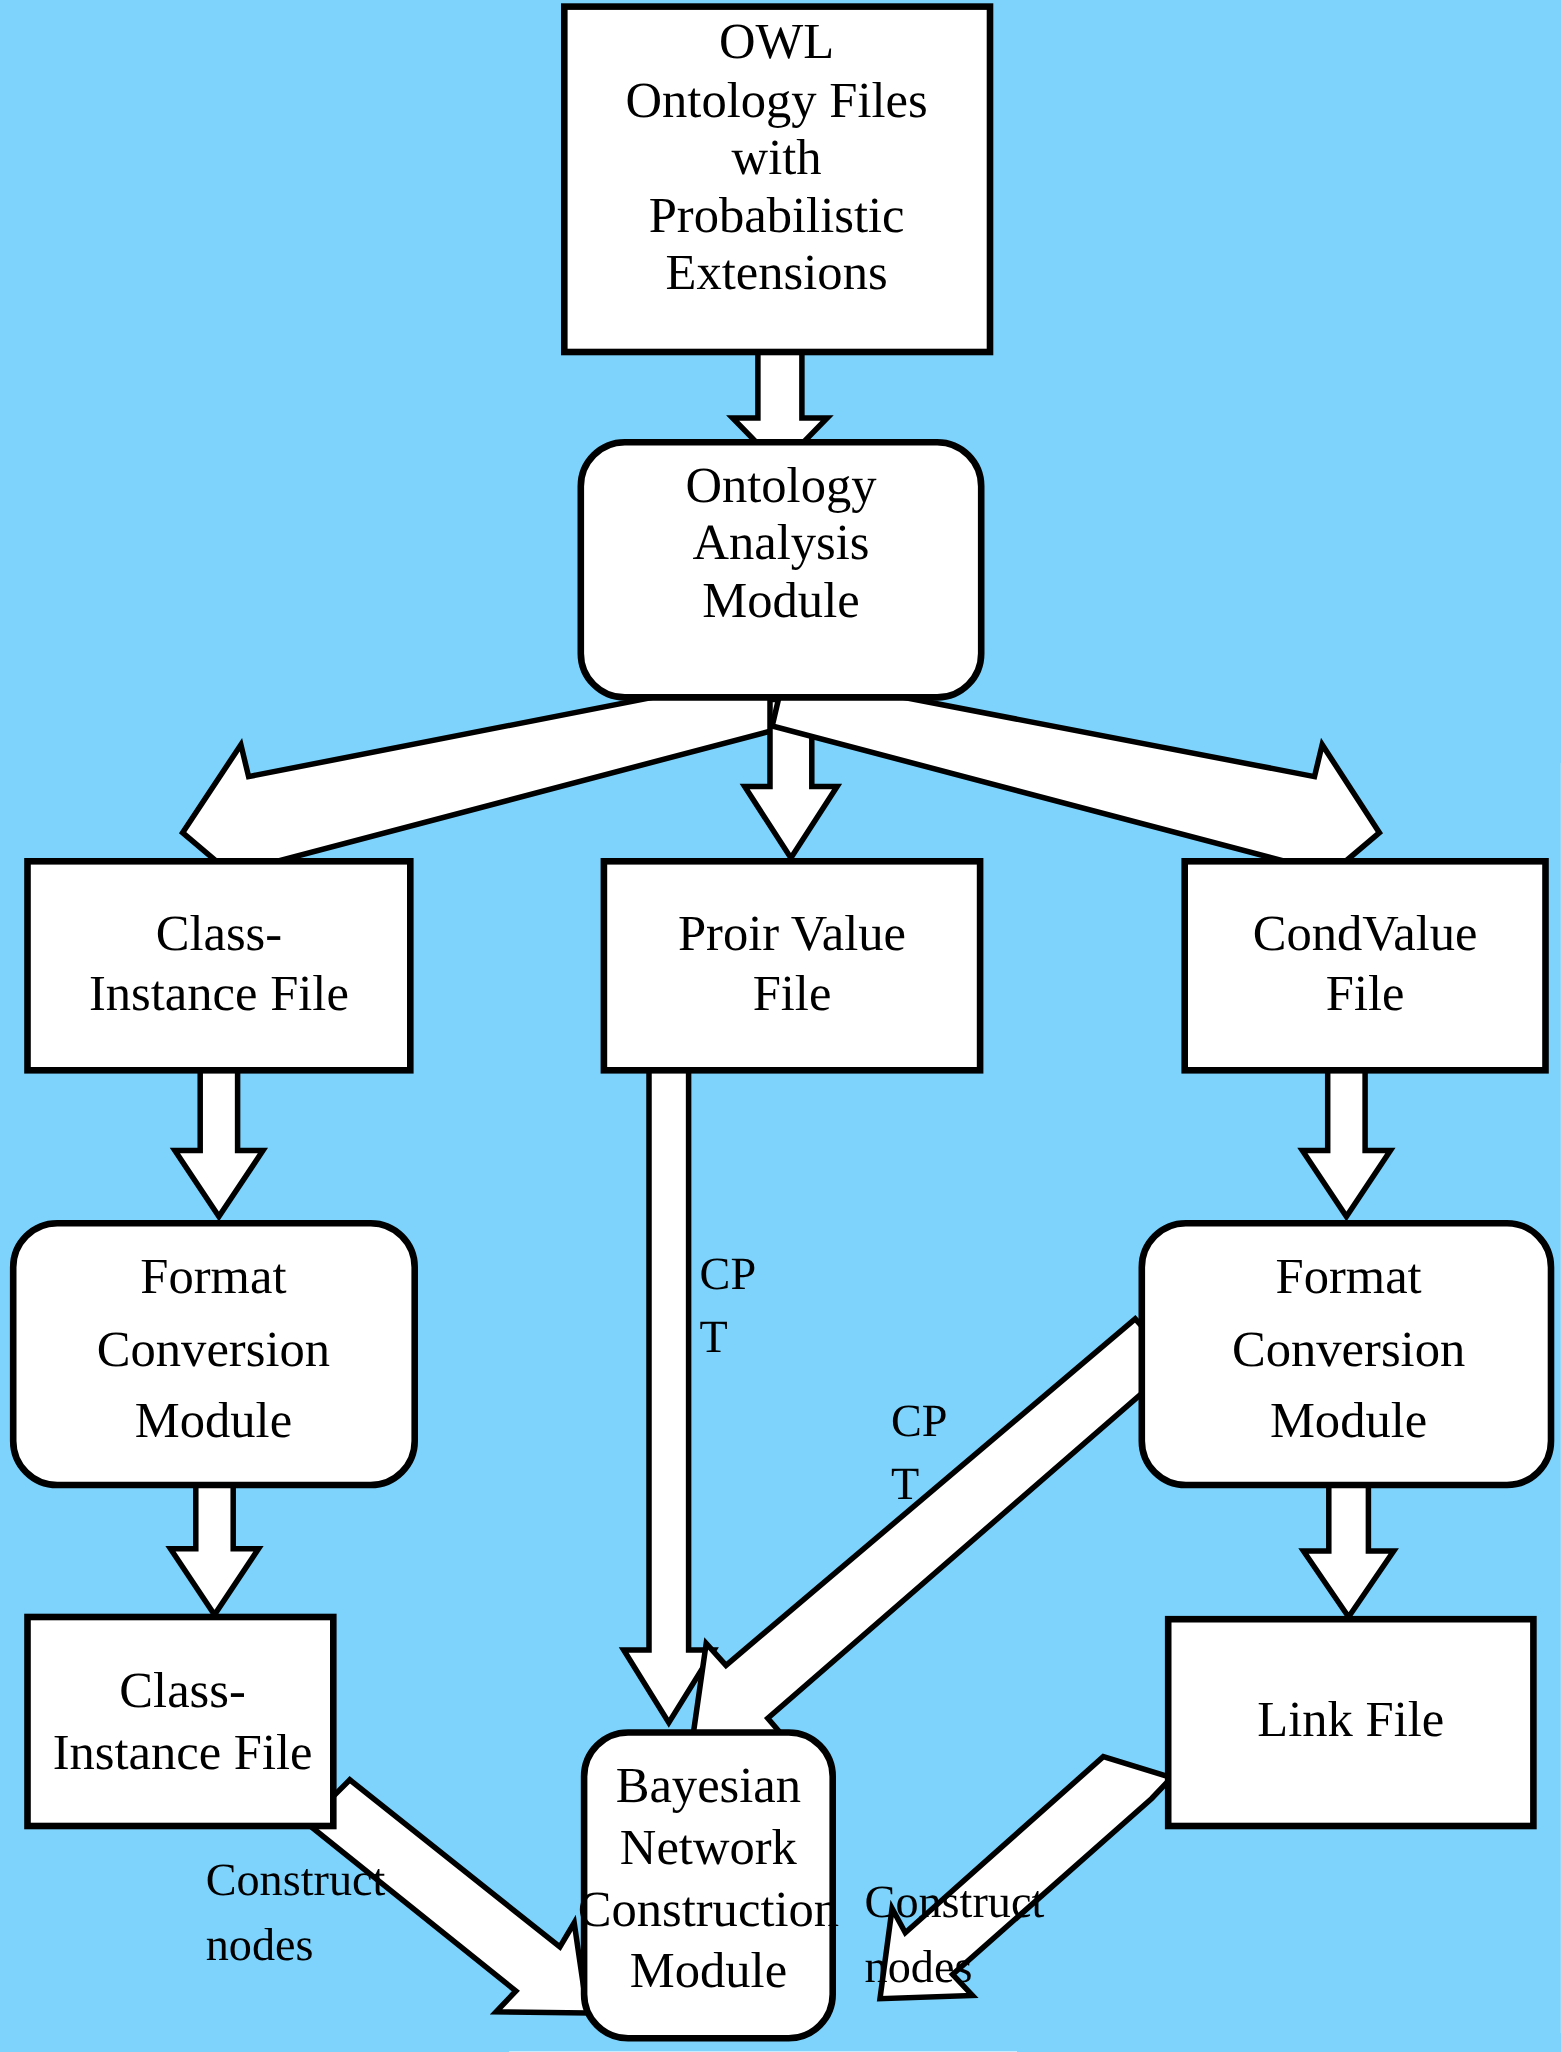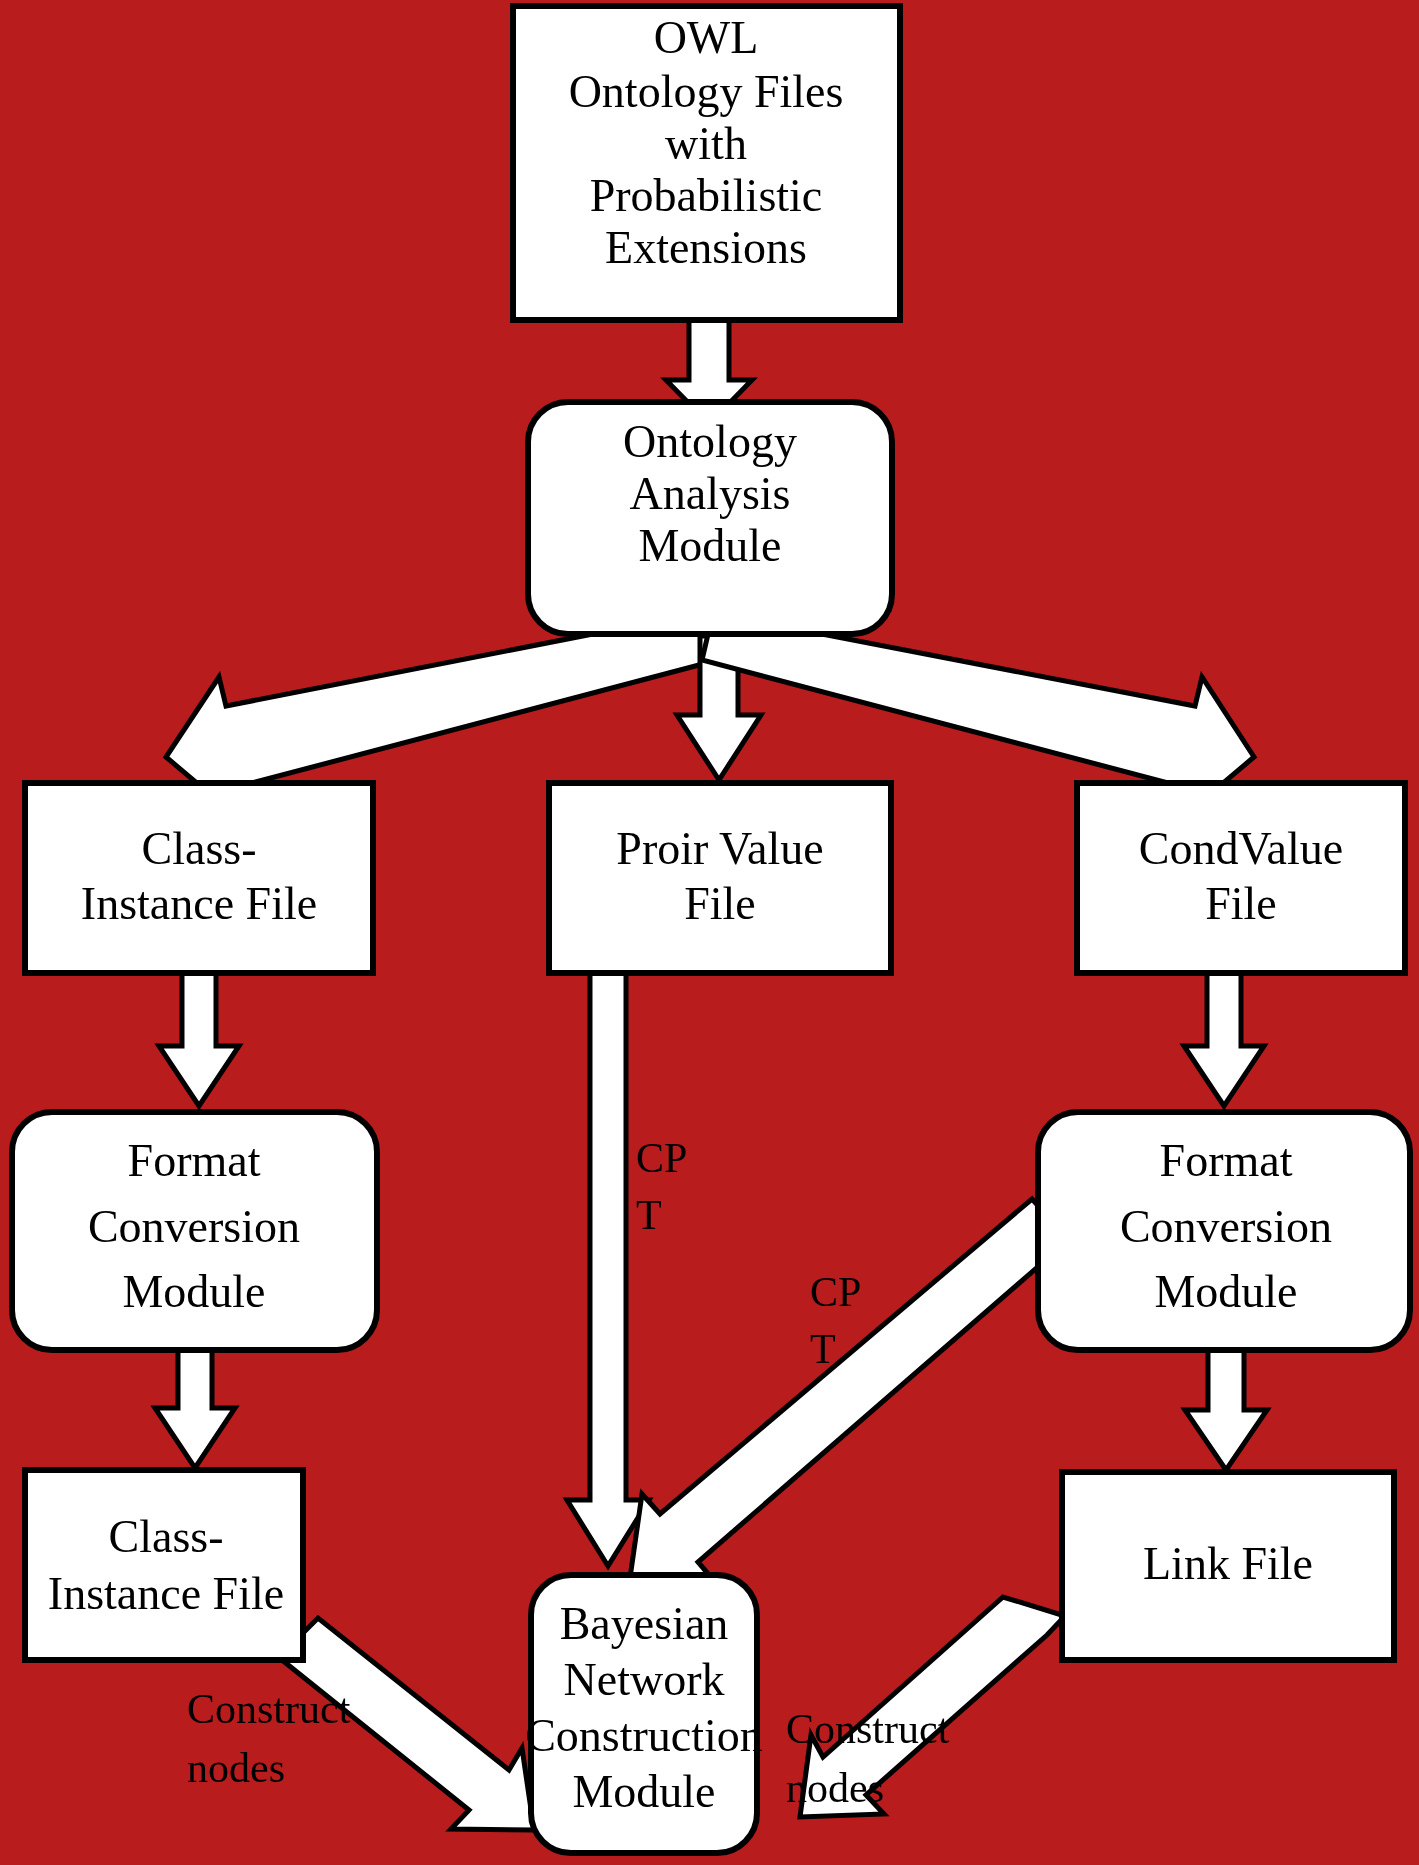--- a/index.html
+++ b/index.html
@@ -4,21 +4,21 @@
 <style>
   html, body {
     margin: 0;
     padding: 0;
     background: #ffffff;
   }
   #canvas-wrap {
     position: relative;
     width: 1419px;
     height: 1865px;
-    background: #b91c1c;
+    background: #7dd3fc;
     overflow: hidden;
   }
   svg#diagram {
     position: absolute;
     left: 0;
     top: 0;
     width: 1419px;
     height: 1865px;
     display: block;
   }

